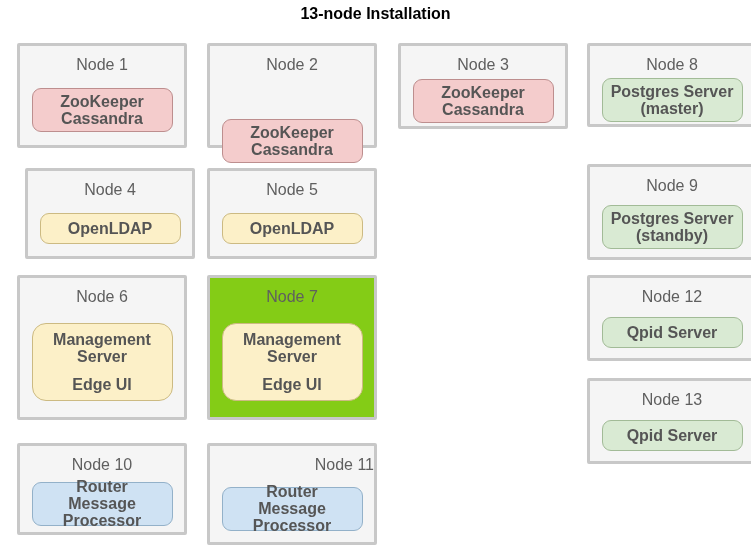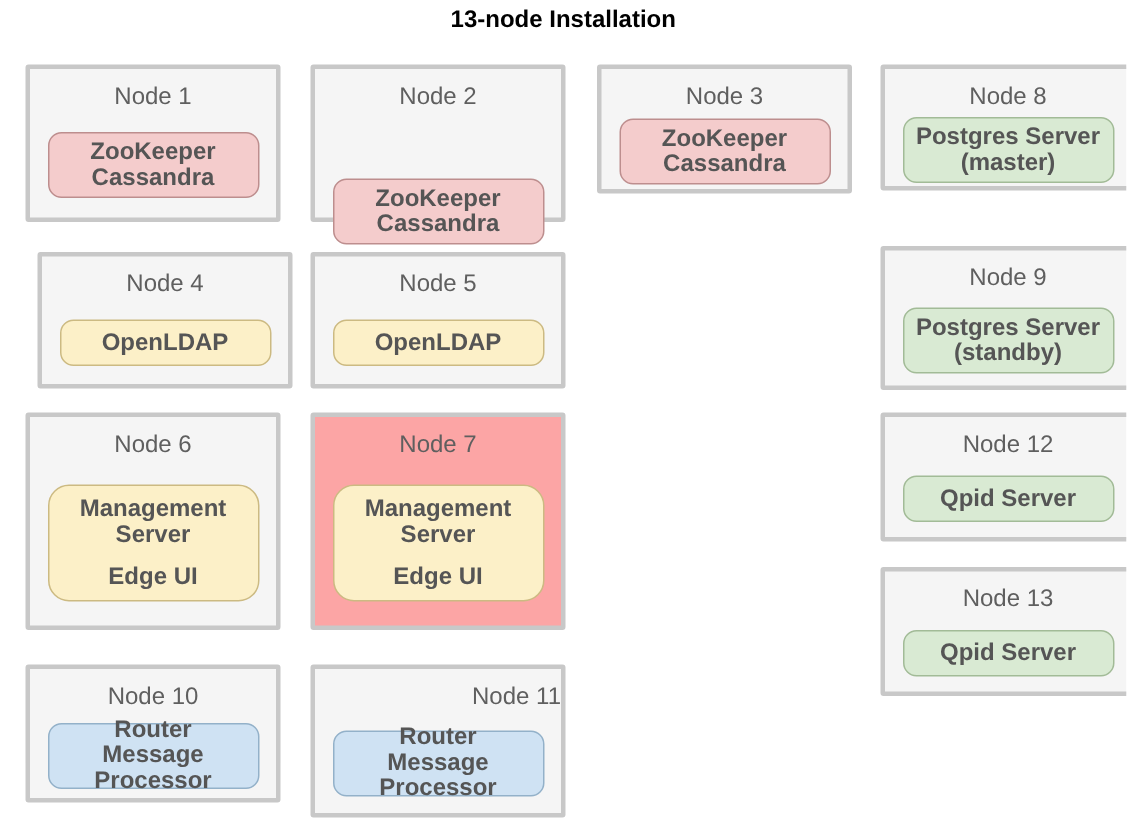--- a/index.html
+++ b/index.html
@@ -109,21 +109,21 @@
   <div class="node" style="left: 7px; top: 275px; width: 170px; height: 145px; background-color: rgb(245, 245, 245); border-color: rgb(200, 200, 200); color: rgb(95, 95, 95);">
     <div class="node-title">Node 6</div>
     <div class="svc-wrap">
       <div class="svc mgmt" style="background-color: rgb(252, 240, 200); border-color: rgb(204, 186, 130); color: rgb(85, 85, 85);">
         <span>Management Server</span>
         <span>Edge UI</span>
       </div>
     </div>
   </div>
 
-  <div class="node" style="left: 197px; top: 275px; width: 170px; height: 145px; background-color: #fca5a5; border-color: rgb(200, 200, 200); color: rgb(95, 95, 95);">
+  <div class="node" style="left: 197px; top: 275px; width: 170px; height: 145px; background-color: #84cc16; border-color: rgb(200, 200, 200); color: rgb(95, 95, 95);">
     <div class="node-title">Node 7</div>
     <div class="svc-wrap">
       <div class="svc mgmt" style="background-color: rgb(252, 240, 200); border-color: rgb(204, 186, 130); color: rgb(85, 85, 85);">
         <span>Management Server</span>
         <span>Edge UI</span>
       </div>
     </div>
   </div>
 
   <div class="node" style="left: 577px; top: 275px; width: 170px; height: 86px; background-color: rgb(245, 245, 245); border-color: rgb(200, 200, 200); color: rgb(95, 95, 95); justify-content: center;">

